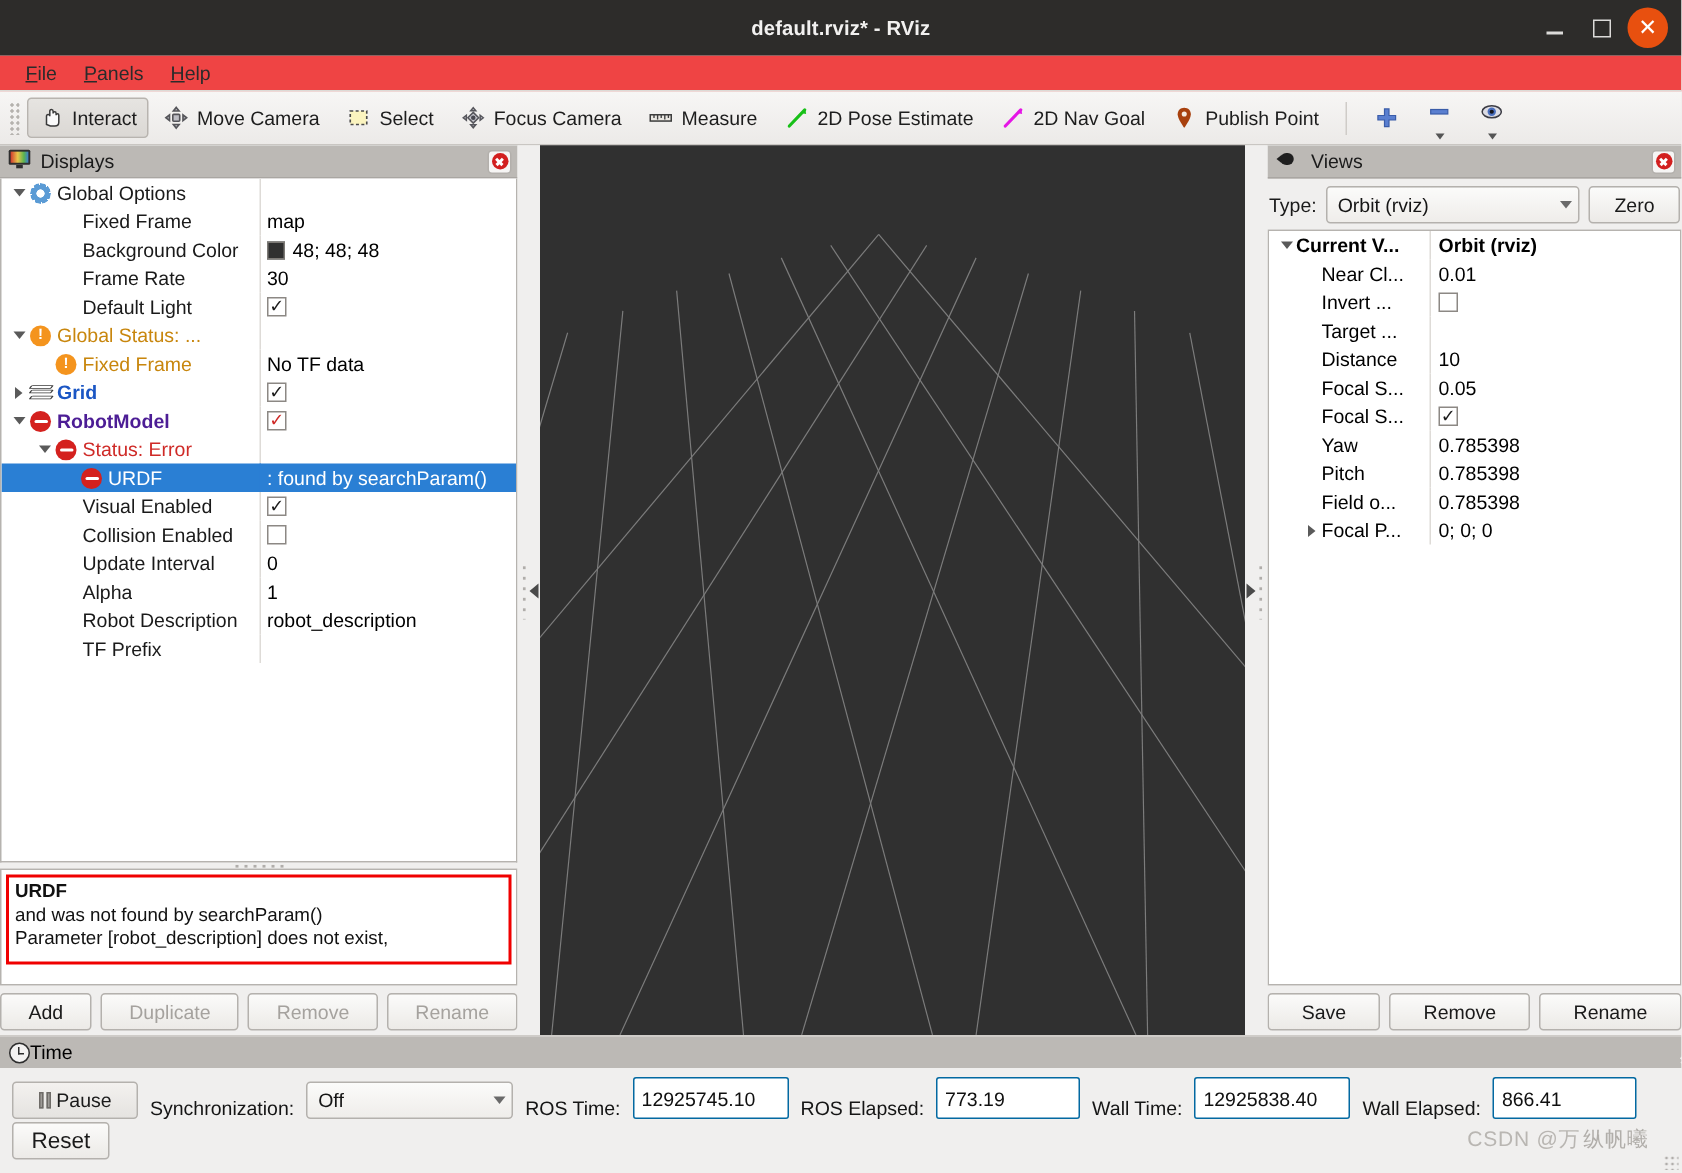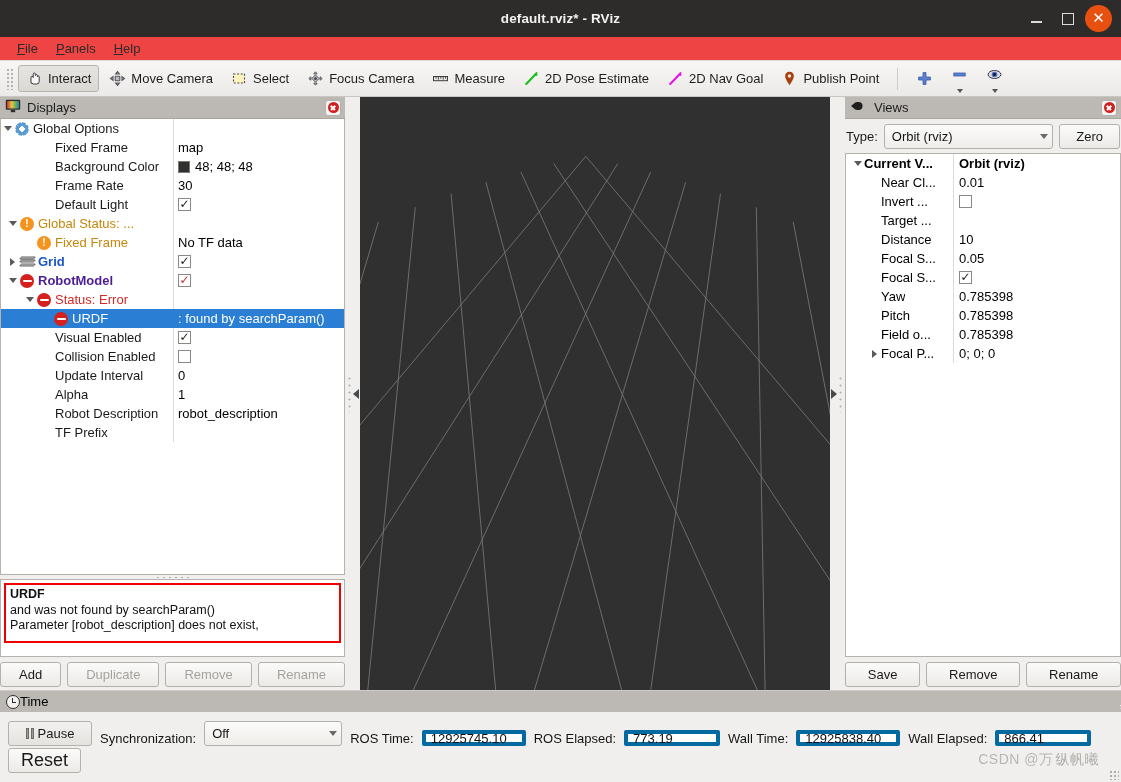--- a/index.html
+++ b/index.html
@@ -159,29 +159,29 @@
   
   .timepanel { flex:0 0 92px; display:flex; flex-direction:column; border-top:1px solid #cfccc8;}
   .time-header{height:21px;background:#bcb9b5;display:flex;align-items:center;padding:0 4px 0 6px;flex:0 0 21px;}
   .clockico{width:14px;height:14px;border-radius:50%;border:1.6px solid #2d2d2d;position:relative;background:#f3f2f1;}
   .clockico::before{content:"";position:absolute;left:5px;top:2.5px;width:1.4px;height:4.5px;background:#2d2d2d;}
   .clockico::after{content:"";position:absolute;left:5px;top:6.3px;width:3.6px;height:1.4px;background:#2d2d2d;}
   .time-body{flex:1 1 auto;background:#f0efee;padding:5px 6px 0 8px;}
   .time-row{display:flex;align-items:flex-end;gap:8px;height:29px;}
   .time-row2{display:flex;align-items:center;height:28px;}
   .tfield-lbl{font-size:13px;color:#151515;white-space:nowrap;}
-  .tinput{height:16px;border:4px solid #0369a1;background:#fff;border-radius:2px;padding:0 5px;
+  .tinput{height:28px;border:1px solid #0369a1;background:#fff;border-radius:2px;padding:0 5px;
           display:flex;align-items:center;font-size:13px;color:#101010;}
   .pausebtn{height:25px;min-width:84px;border:1px solid #b4b1ad;border-radius:3px;
             background:linear-gradient(#f3f1ef,#e5e3e0);display:flex;align-items:center;justify-content:center;gap:4px;
             font-size:13px;color:#1a1a1a;padding:0 10px;}
   .pauseglyph{display:inline-flex;gap:2px;}
   .pauseglyph i{width:3px;height:11px;background:#9e9b97;border:1px solid #6f6c68;display:block;}
   .resetbtn{height:25px;border:1px solid #b4b1ad;border-radius:3px;background:linear-gradient(#fbfbfa,#eceae7);
-            padding:8px 12px;display:flex;align-items:center;font-size:18px;color:#1a1a1a;}
+            padding:8px 12px;display:flex;align-items:center;font-size:15px;color:#1a1a1a;}
   .watermark{margin-left:auto;color:#b9b6b2;font-size:14px;letter-spacing:.5px;padding-right:16px;
              display:flex;align-items:center;gap:2px;}
   .wm-cjk{position:relative;}
   .wm-cjk span{color:#b1aeaa;}
   .resize-grip{position:absolute;right:2px;bottom:2px;width:10px;height:10px;
       background-image:radial-gradient(circle,#b0adaa 0.9px,transparent 1.1px);background-size:4px 4px;}
 </style>
 </head>
 <body>
 
@@ -354,21 +354,21 @@
         </span>
         <span class="ph-title">Displays</span>
         <span class="ph-close">
             <span class="x"></span>
           </span>
       </div>
 
       <div class="tree-wrap">
         <div class="tree" id="displays-tree">
             <div class="trow">
-              <div class="tcol-a" style="">
+              <div class="tcol-a" style="padding-left:5px">
                 <span class="twist">
                   <span class="down"></span>
                 </span>
                 <span class="ticon">
                   <span class="gear"></span>
                 </span>
                 <span class="tlabel t-black" style="font-weight:normal;">Global Options</span>
               </div>
               <div class="tcol-b"></div>
             </div>

